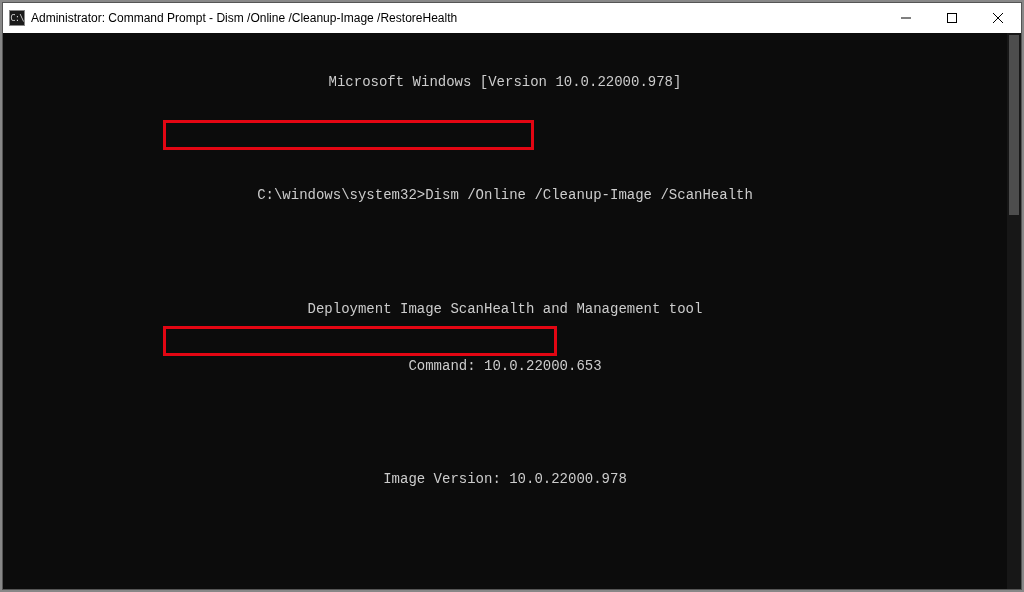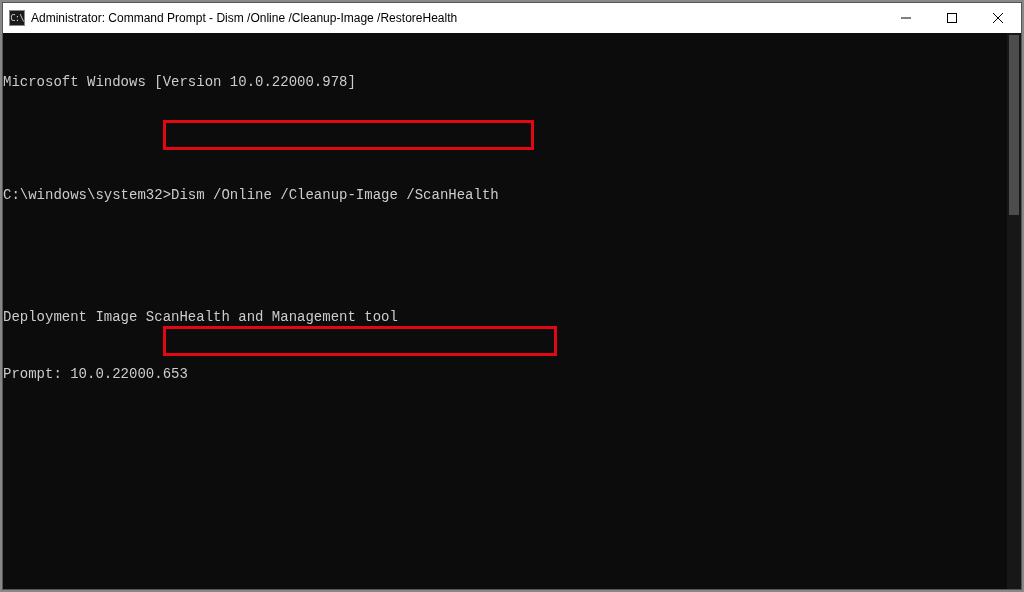--- a/index.html
+++ b/index.html
@@ -71,23 +71,23 @@
       position: relative;
       overflow: hidden;
     }
     .terminal-content {
       position: absolute;
       left: 0;
       top: 2px;
       right: 14px;
       white-space: pre;
     }
-    .line { padding: 0; }
+    .line { padding: 0; text-align: center; }
     .cmd-line { position: relative; }
-    .cmd-line.first { margin-bottom: 9px; }
+    .cmd-line.first { margin-bottom: 1px; }
     .highlight-box {
       position: absolute;
       border: 3px solid #e30613;
       pointer-events: none;
       z-index: 5;
     }
     .hl-1 {
       left: 160px;
       top: 87px;
       width: 371px;
@@ -145,22 +145,23 @@
     </div>
   </div>
 
   <div class="terminal">
     <div class="terminal-content">
       <div class="line">Microsoft Windows [Version 10.0.22000.978]</div>
       <div class="line"> </div>
       <div class="line cmd-line first"><span>C:\windows\system32&gt;</span><span>Dism /Online /Cleanup-Image /ScanHealth</span></div>
       <div class="line"> </div>
       <div class="line">Deployment Image ScanHealth and Management tool</div>
-      <div class="line">Prompt: 10.0.22000.653</div>
+      <div class="line">Command: 10.0.22000.653</div>
       <div class="line"> </div>
+      <div class="line">Image Version: 10.0.22000.978</div>
       <div class="line"> </div>
       
       
       
       
       
       
       
       
       

